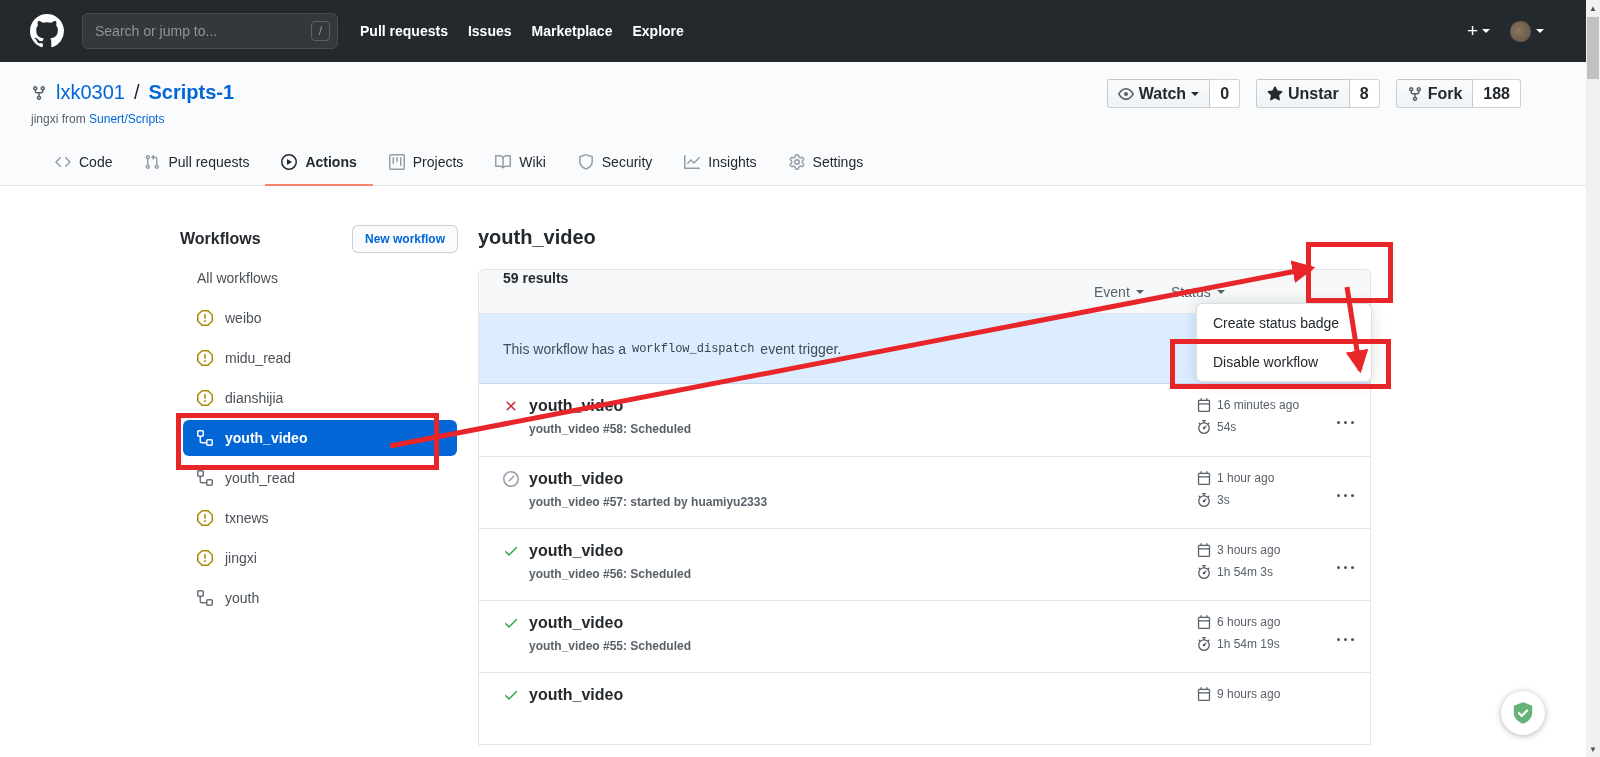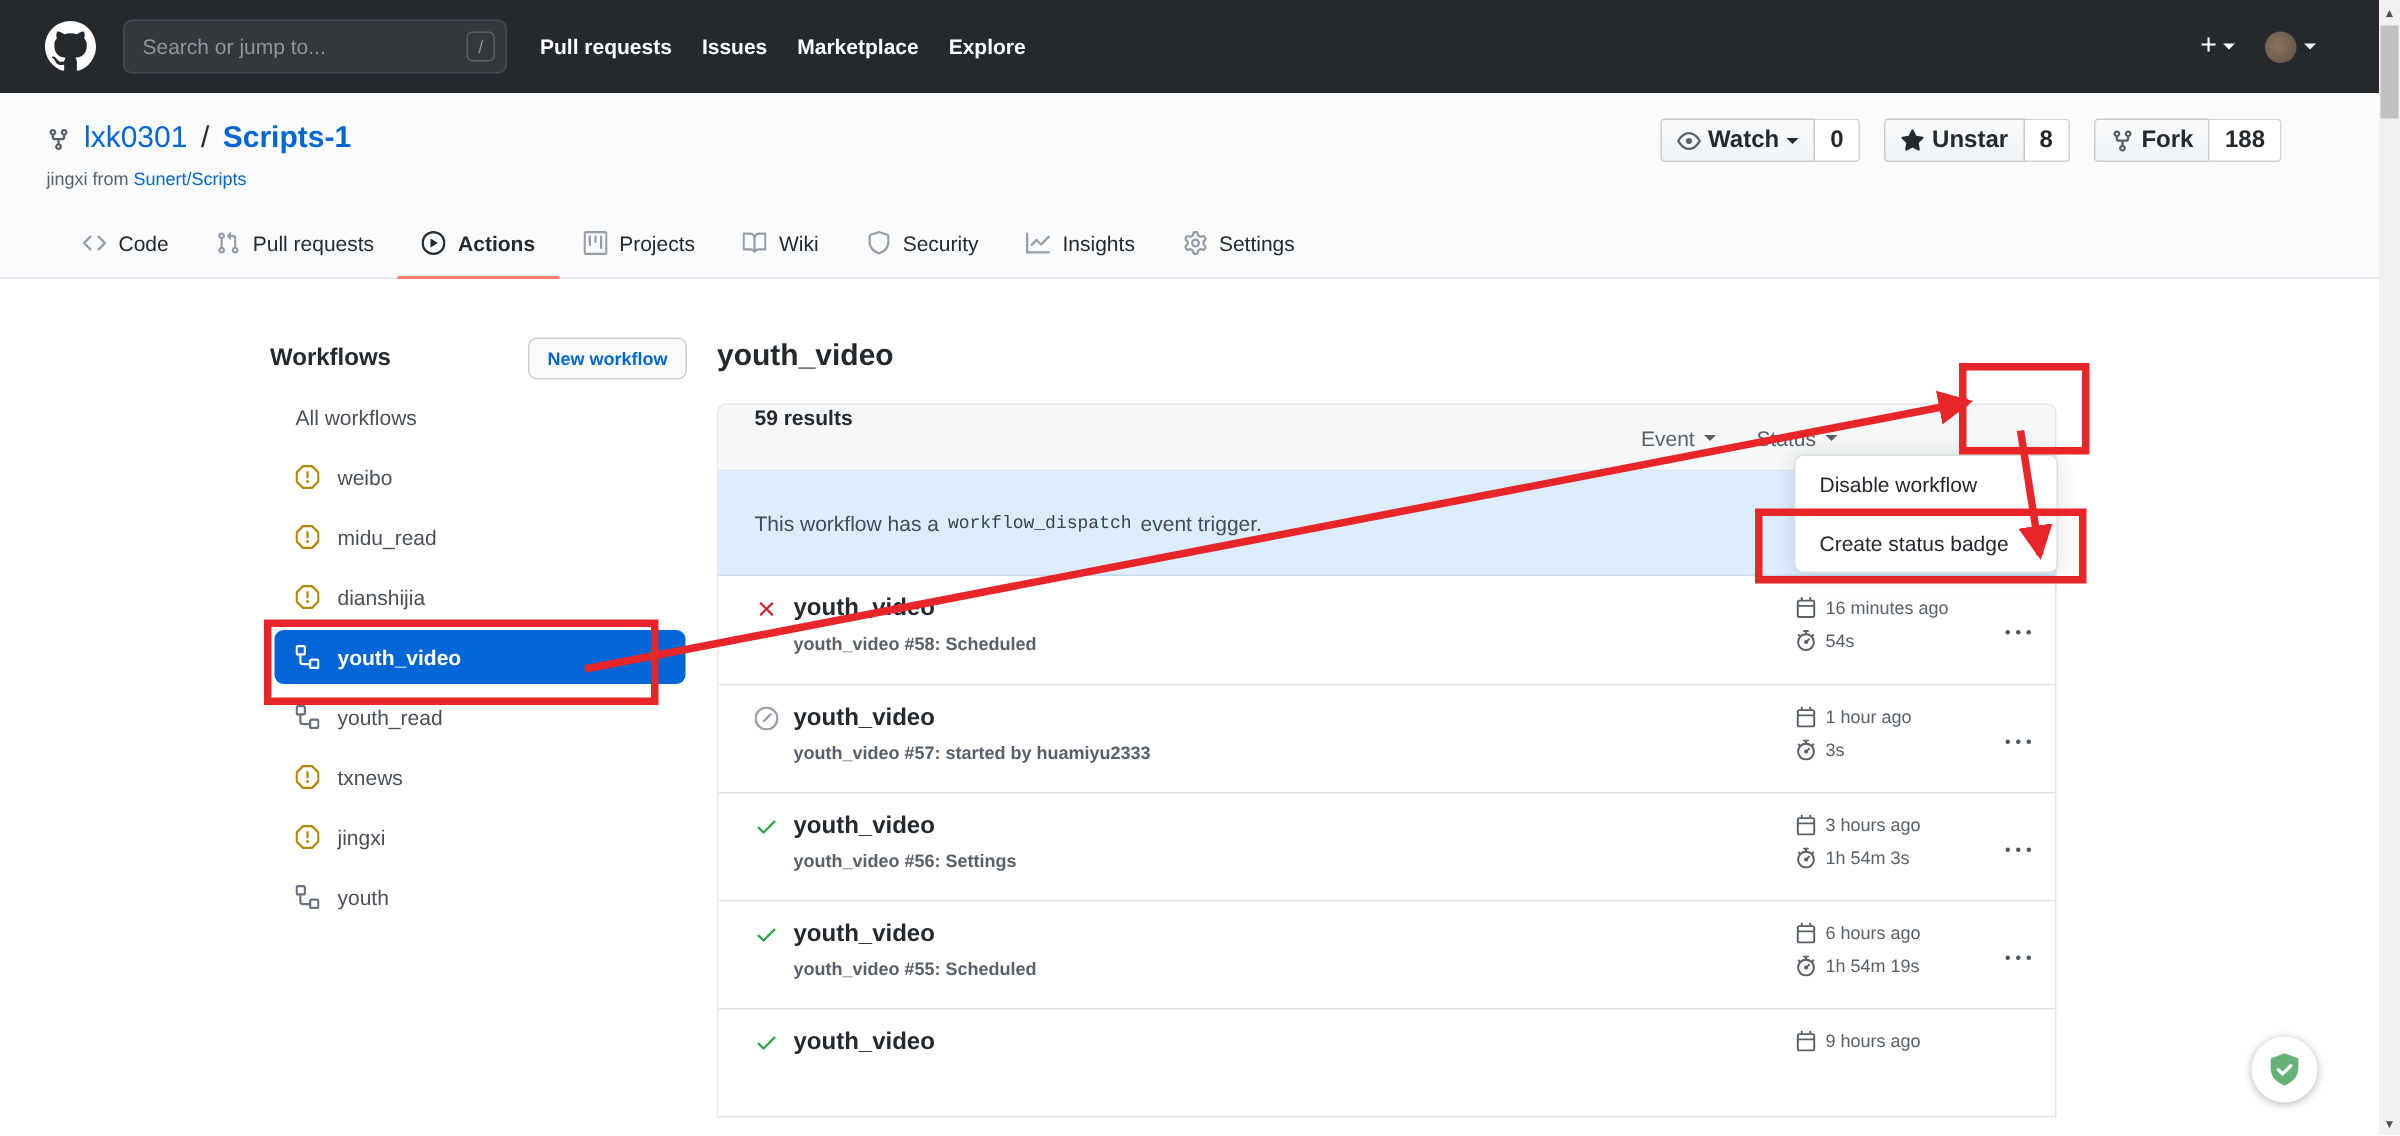--- a/index.html
+++ b/index.html
@@ -441,21 +441,21 @@
           </div>
           <div class="run-row">
             <div class="run-title-line">
               <span class="octi">
                 <svg width="16" height="16" viewBox="0 0 16 16">
                   <path fill-rule="evenodd" fill="#28a745" d="M13.78 4.22a.75.75 0 010 1.06l-7.25 7.25a.75.75 0 01-1.06 0L2.22 9.28a.75.75 0 011.06-1.06L6 10.94l6.72-6.72a.75.75 0 011.06 0z"></path>
                 </svg>
               </span>
               <span class="run-title">youth_video</span>
             </div>
-            <div class="run-desc">youth_video #56: Settings</div>
+            <div class="run-desc">youth_video #56: Scheduled</div>
             <div class="run-meta">
               <div class="meta-line">
                 <span class="octi">
                   <svg width="14" height="14" viewBox="0 0 16 16">
                     <path fill-rule="evenodd" fill="#586069" d="M4.75 0a.75.75 0 01.75.75V2h5V.75a.75.75 0 011.5 0V2h1.25c.966 0 1.75.784 1.75 1.75v10.5A1.75 1.75 0 0113.25 16H2.75A1.75 1.75 0 011 14.25V3.75C1 2.784 1.784 2 2.75 2H4V.75A.75.75 0 014.75 0zM2.5 7.5v6.75c0 .138.112.25.25.25h10.5a.25.25 0 00.25-.25V7.5h-11zm10.75-4h-10.5a.25.25 0 00-.25.25V6h11V3.75a.25.25 0 00-.25-.25z"></path>
                   </svg>
                 </span>
                 <span>3 hours ago</span>
               </div>
               <div class="meta-line">
@@ -518,22 +518,22 @@
                 <span>9 hours ago</span>
               </div>
             </div>
             <span class="run-kebab"></span>
           </div>
         </div>
     </div>
   </div>
 
   <div class="dropdown" id="menu">
+      <div class="dd-item">Create status badge</div>
       <div class="dd-item">Disable workflow</div>
-      <div class="dd-item">Create status badge</div>
     </div>
 
   <div class="ann-rect" id="ann-rect-sidebar"></div>
   <div class="ann-rect" id="ann-rect-kebab"></div>
   <div class="ann-rect" id="ann-rect-disable"></div>
   <svg id="ann-arrows">
     <defs>
       <marker id="arrowhead" viewBox="0 0 10 10" refX="8.5" refY="5" markerWidth="4.6" markerHeight="4.6" orient="auto-start-reverse">
         <path d="M0,0 L10,5 L0,10 z" fill="#e8262a"></path>
       </marker>

